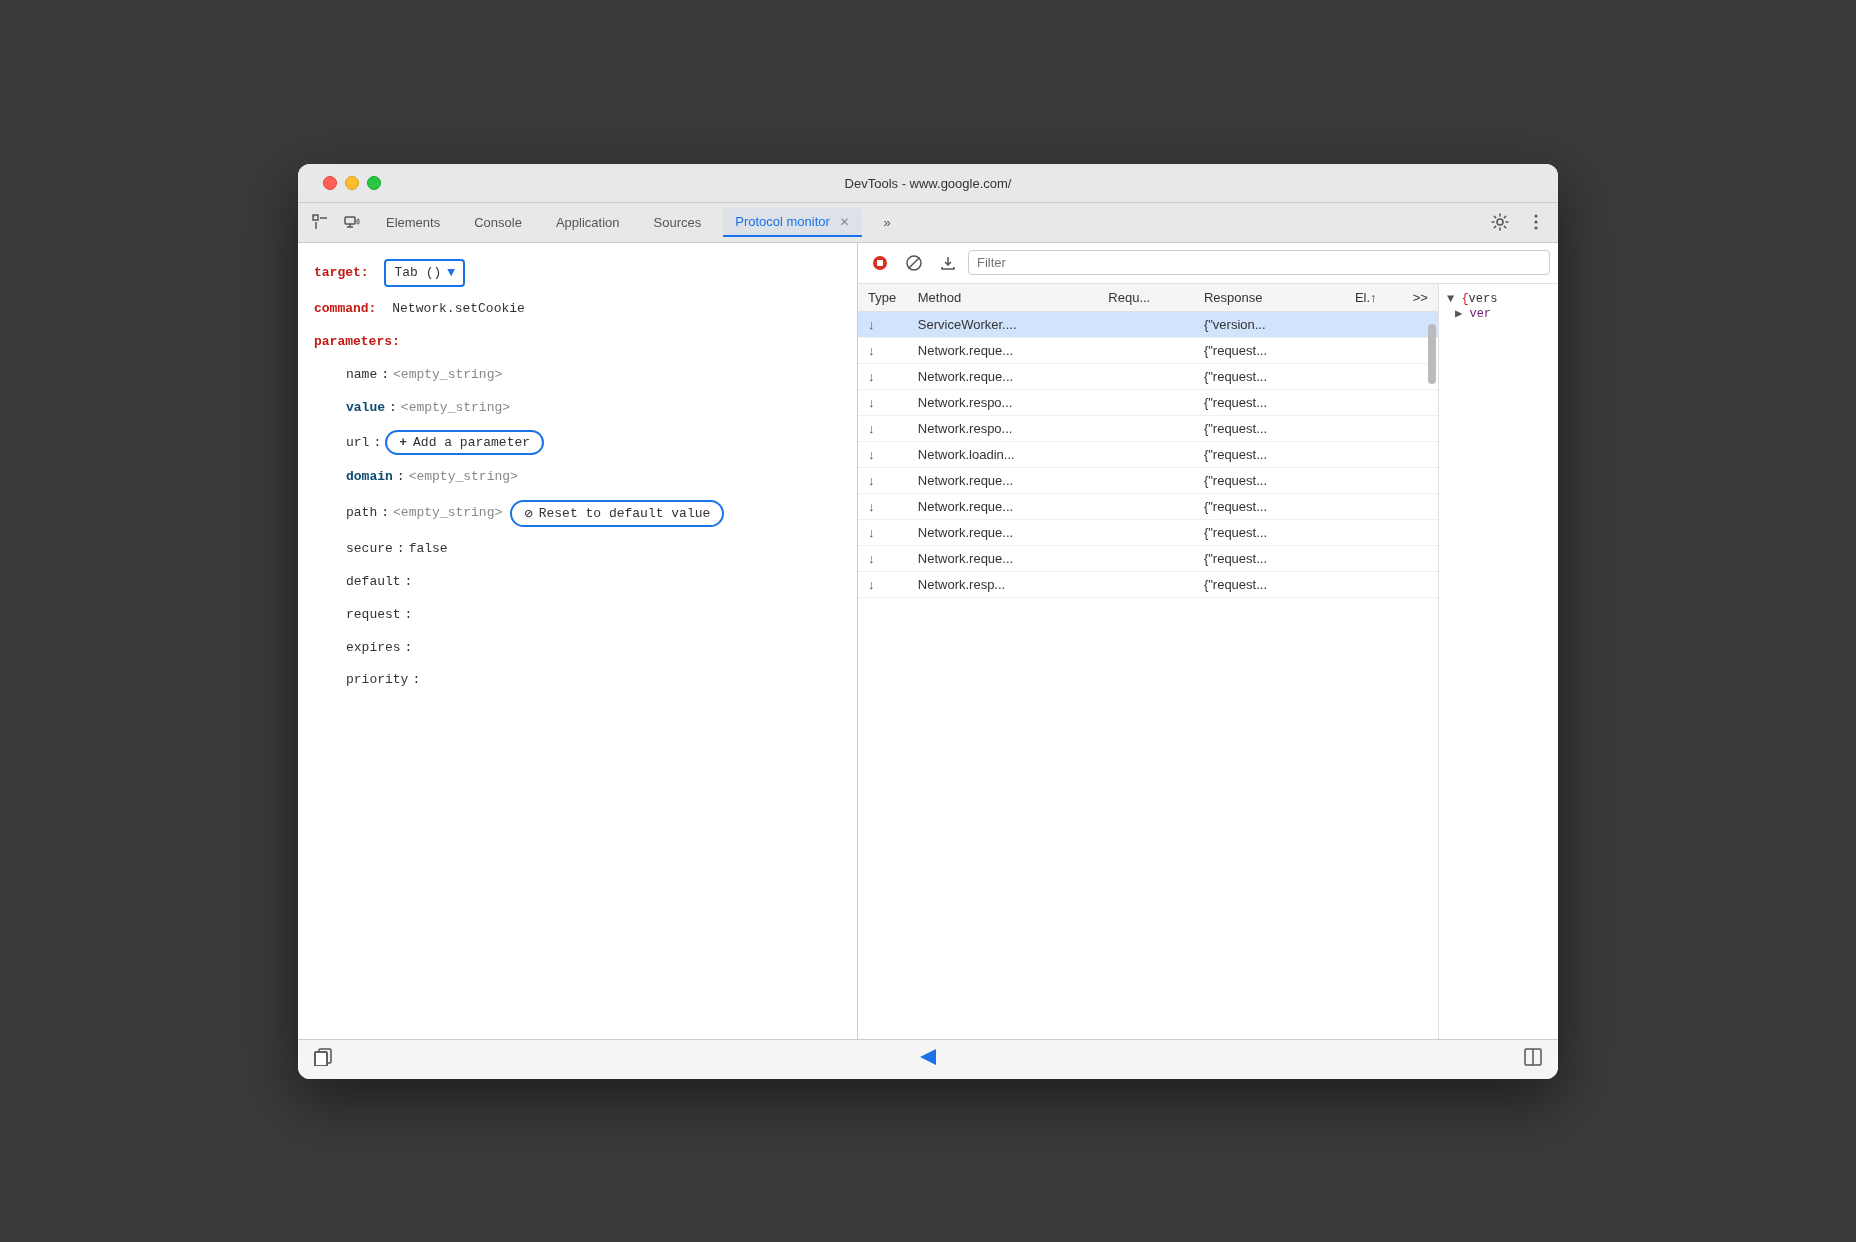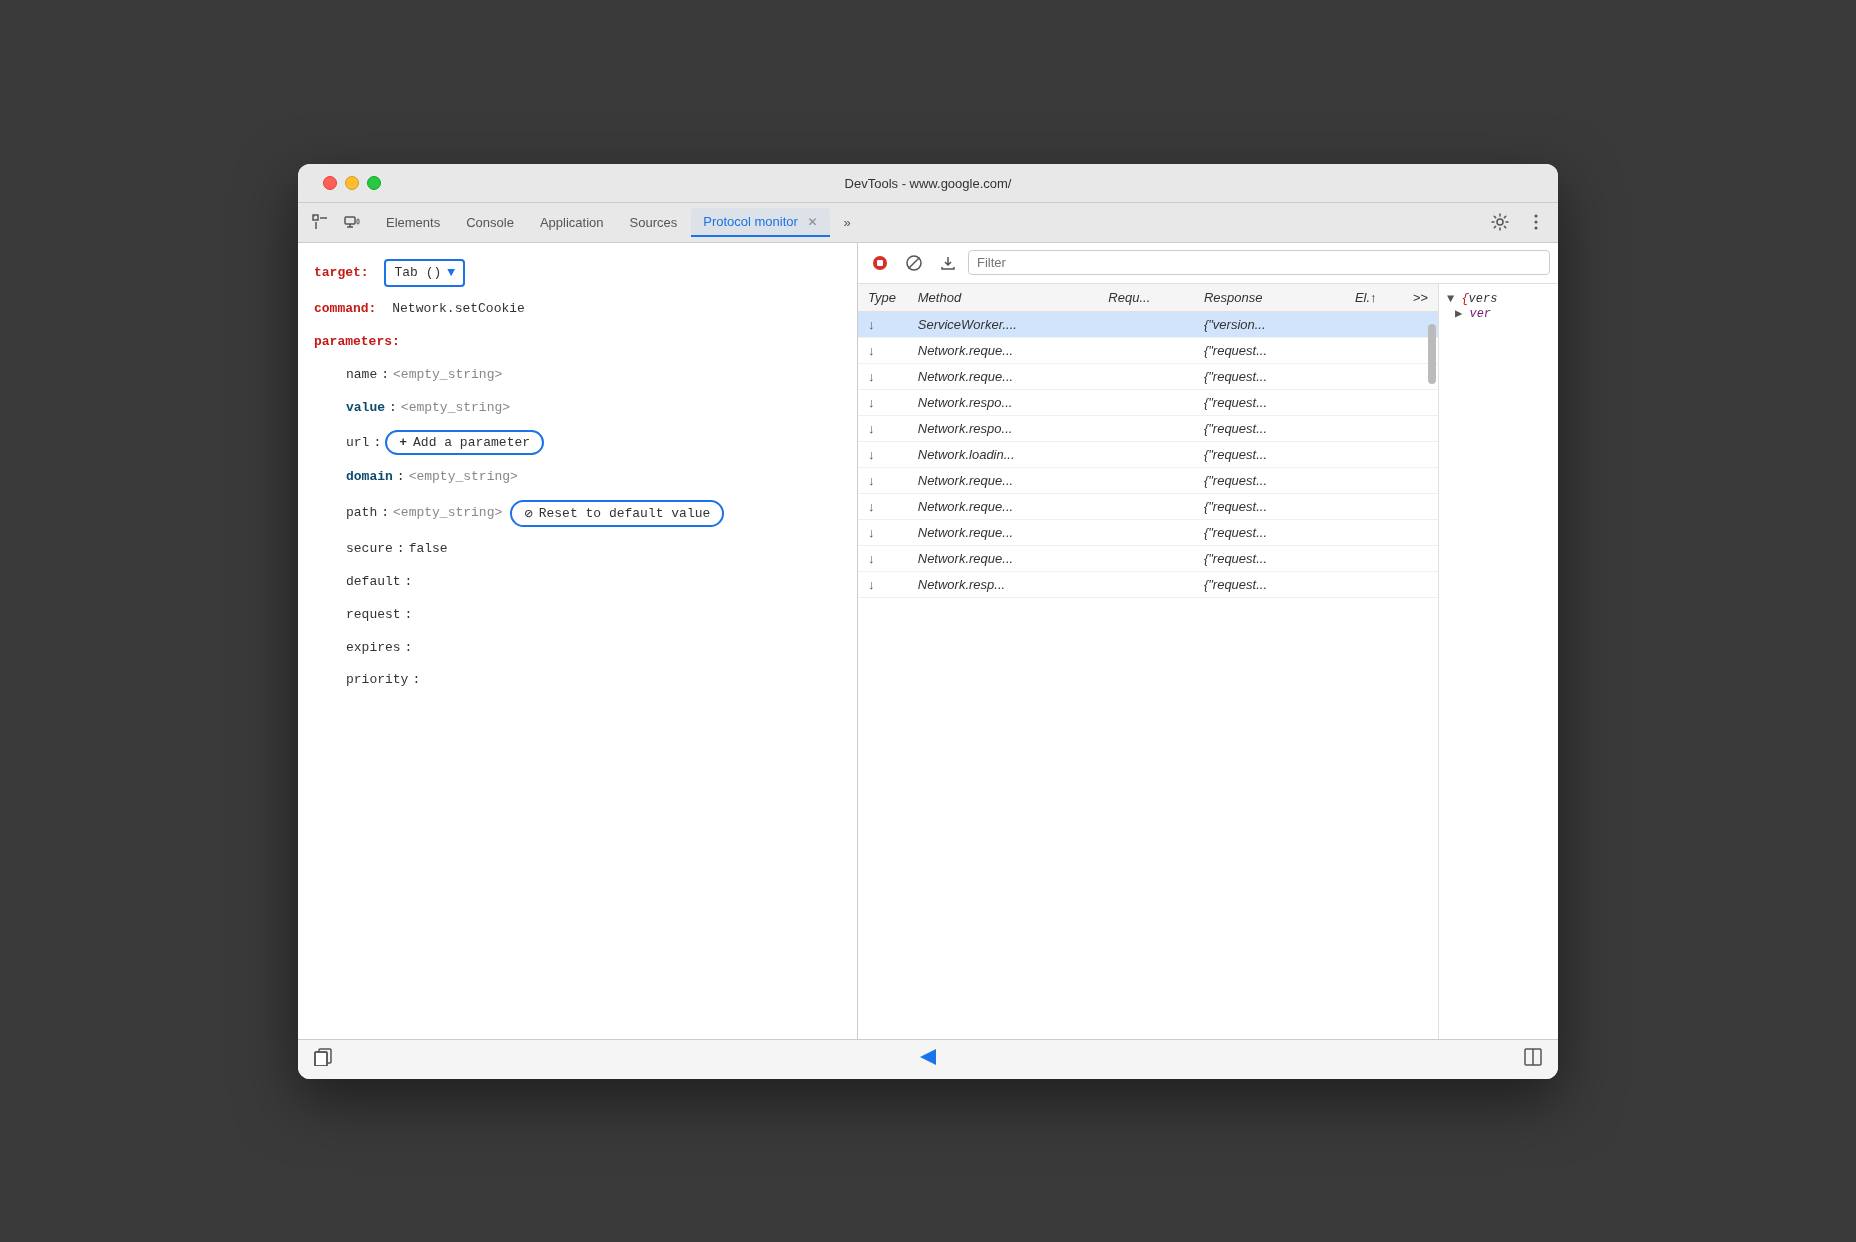--- a/index.html
+++ b/index.html
@@ -68,21 +68,21 @@
       align-items: center;
       justify-content: center;
       border-radius: 4px;
       cursor: pointer;
       color: #555;
       font-size: 14px;
     }
     .tabs {
       display: flex;
       align-items: center;
-      gap: 2px;
+      gap: 10px;
       flex: 1;
     }
     .tab {
       padding: 6px 12px;
       font-size: 13px;
       color: #555;
       cursor: pointer;
       border-radius: 4px 4px 0 0;
       white-space: nowrap;
     }
@@ -218,21 +218,20 @@
       border: 1px solid #ccc;
       border-radius: 4px;
       padding: 4px 8px;
       font-size: 13px;
       outline: none;
     }
     .table-area {
       flex: 1;
       overflow-y: auto;
       display: flex;
-      font-style: italic;
     }
     .main-table {
       flex: 1;
       border-collapse: collapse;
       font-size: 13px;
     }
     .main-table th {
       background: #f5f5f5;
       border-bottom: 1px solid #e0e0e0;
       padding: 6px 10px;

